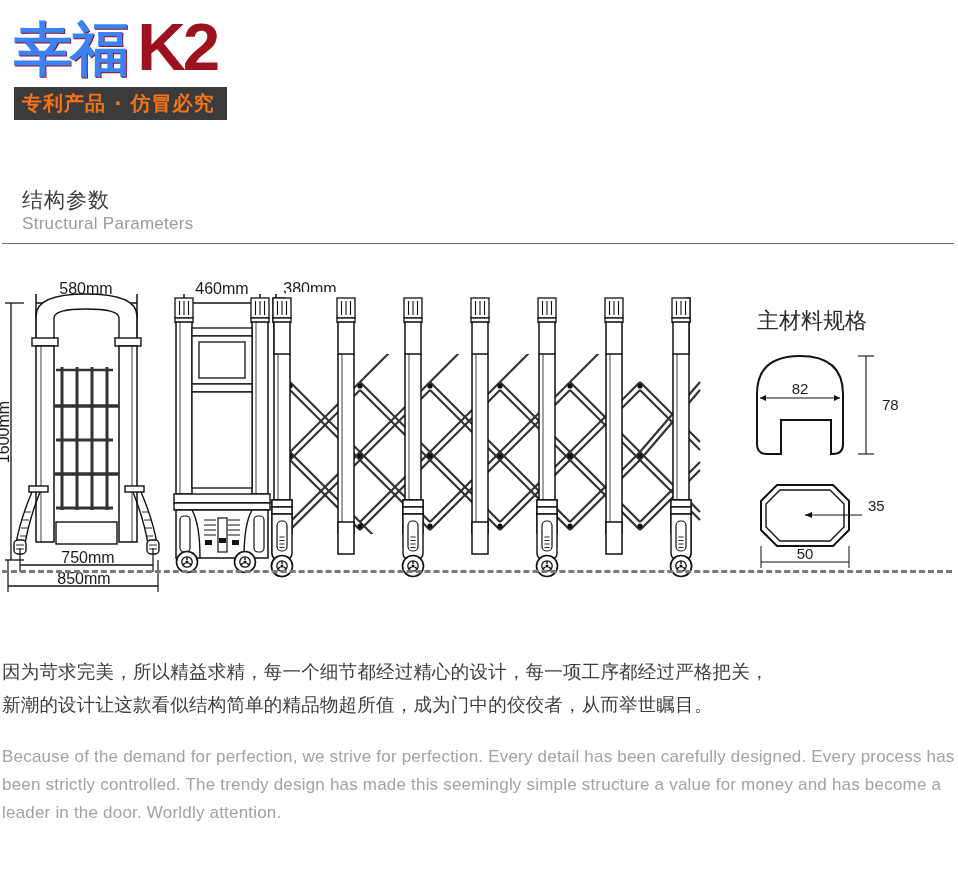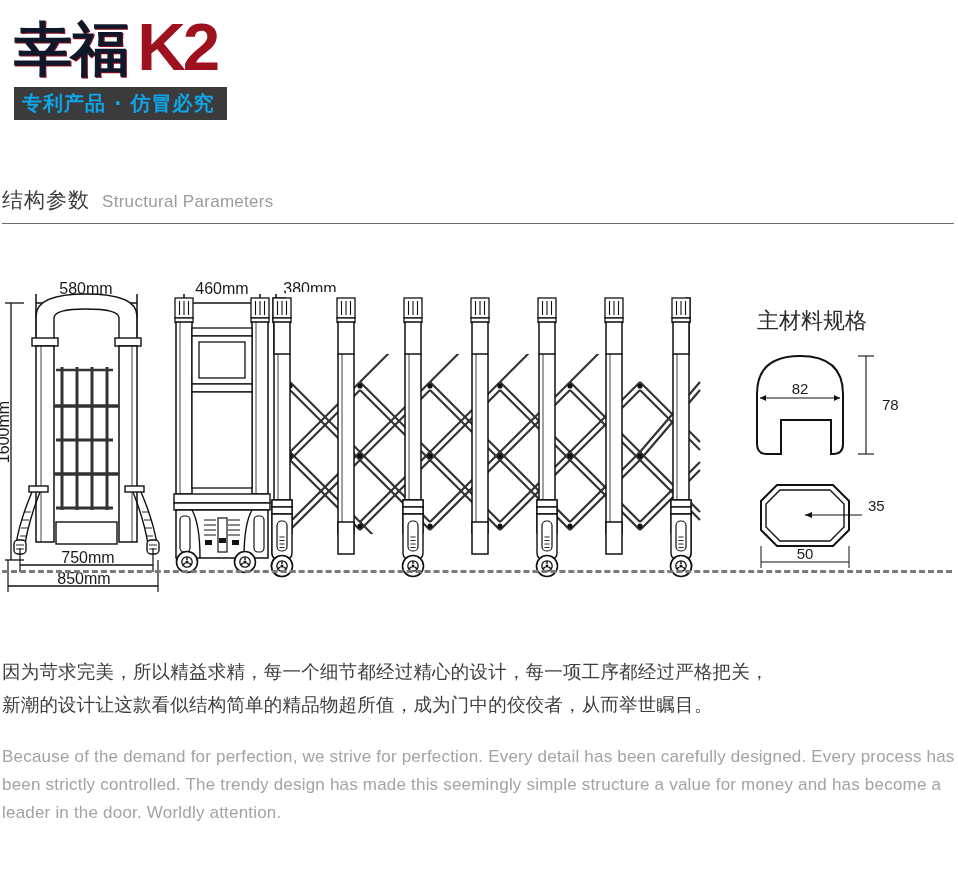--- a/index.html
+++ b/index.html
@@ -27,21 +27,21 @@
   #brand-logo-row {
     display: flex;
     align-items: flex-end;
     height: 72px;
     line-height: 1;
   }
   #brand-cn {
     font-family: "DejaVu Sans", sans-serif;
     font-size: 58px;
     font-weight: bold;
-    color: #0f172a;
+    color: #3b82f6;
     letter-spacing: -1px;
     text-shadow: 1px 1px 0 #8e0c1c;
     line-height: 62px;
   }
   #brand-model-mark {
     font-family: "Liberation Sans", sans-serif;
     font-size: 66px;
     font-weight: bold;
     color: #9e1220;
     letter-spacing: -3px;
@@ -51,21 +51,21 @@
   }
   #patent-bar {
     margin-top: 7px;
     height: 33px;
     background: #3b3b3b;
     display: inline-flex;
     align-items: center;
     padding: 0 4px 0 8px;
   }
   #patent-text {
-    color: #0ea5e9;
+    color: #f97316;
     font-family: "DejaVu Sans", sans-serif;
     font-size: 20px;
     font-weight: bold;
     letter-spacing: 1px;
     white-space: nowrap;
     padding-right: 8px;
   }
   #model-chip {
     background: #ffffff;
     color: #1a1a1a;
@@ -82,32 +82,33 @@
   #section-structural {
     position: absolute;
     left: 0px;
     top: 186px;
     width: 958px;
   }
   #struct-title-row {
     display: flex;
     align-items: baseline;
     padding-left: 2px;
+    flex-direction: column;
   }
   #struct-title-cn {
     font-family: "DejaVu Sans", sans-serif;
     font-size: 21px;
     color: #3c3c3c;
     letter-spacing: 1px;
   }
   #struct-title-en {
     font-family: "Liberation Sans", sans-serif;
     font-size: 17px;
     color: #9b9b9b;
-    margin-left: 12px;
+    margin-left: 20px;
     letter-spacing: 0.3px;
   }
   #struct-rule {
     margin-top: 9px;
     height: 1px;
     background: #6e6e6e;
     width: 952px;
     margin-left: 2px;
   }
 

